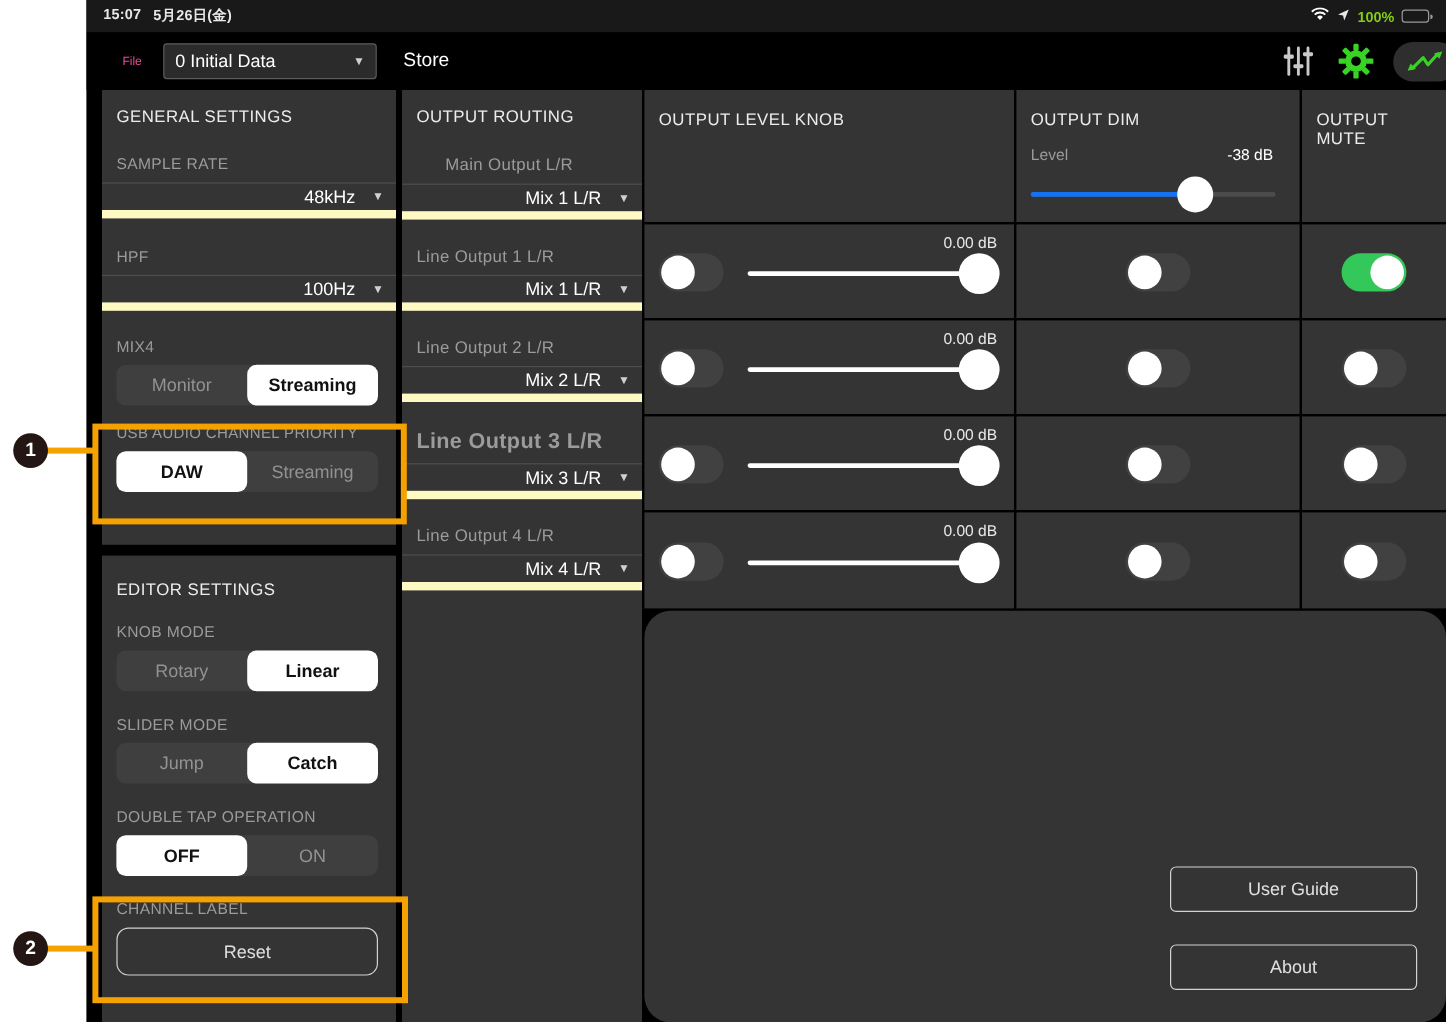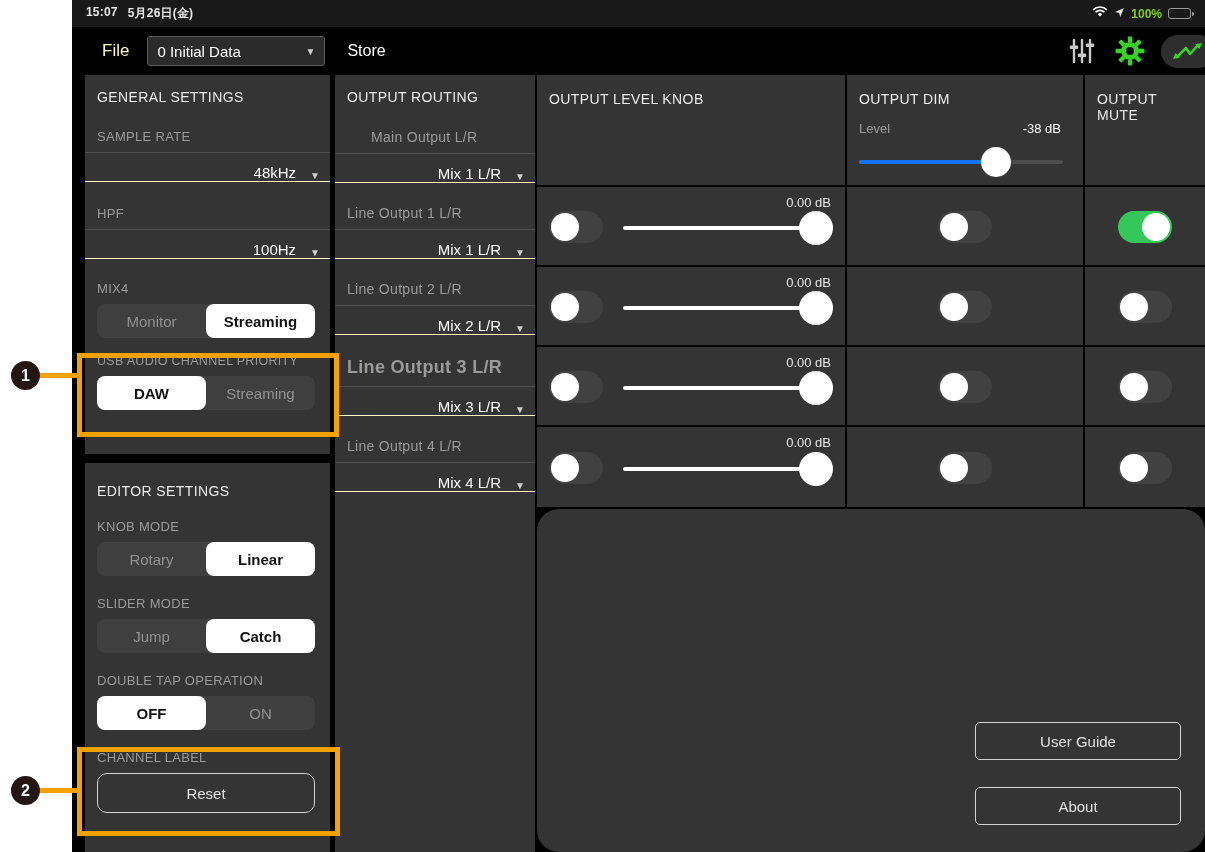--- a/index.html
+++ b/index.html
@@ -15,37 +15,37 @@
   .statusbar .left { color:#e8e8e8; font-size:12px; font-weight:bold; letter-spacing:.2px; display:flex; gap:10px; }
   .statusbar .right { display:flex; align-items:center; gap:6px; color:#84cc16; font-size:12px; font-weight:bold; }
   .batt { position:relative; width:23px; height:11px; border:1px solid #9a9a9a; border-radius:3px; padding:1px; }
   .batt .fill { width:100%; height:100%; background:#fff; border-radius:1.5px; }
   .batt:after { content:""; position:absolute; right:-4px; top:3px; width:2.5px; height:4px; background:#9a9a9a;
                 border-radius:0 2px 2px 0; }
 
   
   .toolbar { position:absolute; left:0; top:27px; width:100%; height:48px; background:#000;
              display:flex; align-items:center; }
-  .toolbar .file-label { color:#fef9c3; font-size:17px; margin-left:30px; }
+  .toolbar .file-label { color:#ec4899; font-size:10px; margin-left:30px; }
   .file-select { margin-left:18px; width:178px; height:30px; background:#2b2b2b; border:1px solid #5c5c5c;
                  border-radius:3px; display:flex; align-items:center; justify-content:space-between;
                  padding:0 9px; color:#fff; font-size:15px; }
   .file-select .caret { color:#cfcfcf; font-size:10px; }
   .toolbar .store { color:#fff; font-size:16px; margin-left:22px; }
   .toolbar .spacer { flex:1; }
   .tb-icon { width:34px; height:34px; display:flex; align-items:center; justify-content:center; margin-right:14px; }
   .xfer-pill { position:relative; width:54px; height:33px; border-radius:17px; background:#2e2e2e;
                margin-right:-10px; display:flex; align-items:center; justify-content:center; }
 
   
   .panel { position:absolute; background:#343434; }
   .sec-title { color:#ececec; font-size:14px; letter-spacing:.4px; padding:14px 12px 0 12px; }
   .sec-label { color:#9b9b9b; font-size:13px; letter-spacing:.3px; padding:0 12px; }
-  .select-row { position:relative; height:30px; border-top:1px solid #4e4e4e; border-bottom:1px solid #fef9c3;
-                display:flex; align-items:flex-end; justify-content:flex-end; padding-right:10px;padding-left:20px; }
+  .select-row { position:relative; height:30px; border-top:1px solid #4e4e4e; border-bottom:7px solid #fef9c3;
+                display:flex; align-items:center; justify-content:flex-end; padding-right:10px;padding-left:20px; }
   .select-row .val { color:#fff; font-size:15px; margin-right:14px; }
   .select-row .caret { color:#d0d0d0; font-size:10px; }
 
   .seg { margin:0 15px 0 12px; height:34px; background:#3f3f3f; border-radius:8px; display:flex; }
   .seg .opt { flex:1; display:flex; align-items:center; justify-content:center; font-size:15px;
               color:#929292; border-radius:8px; }
   .seg .opt.selected { background:#fff; color:#111; font-weight:bold; }
 
   .outline-btn { border:1px solid #d2d2d2; border-radius:5px; background:transparent; color:#e0e0e0;
                  font-size:15px; display:flex; align-items:center; justify-content:center;

